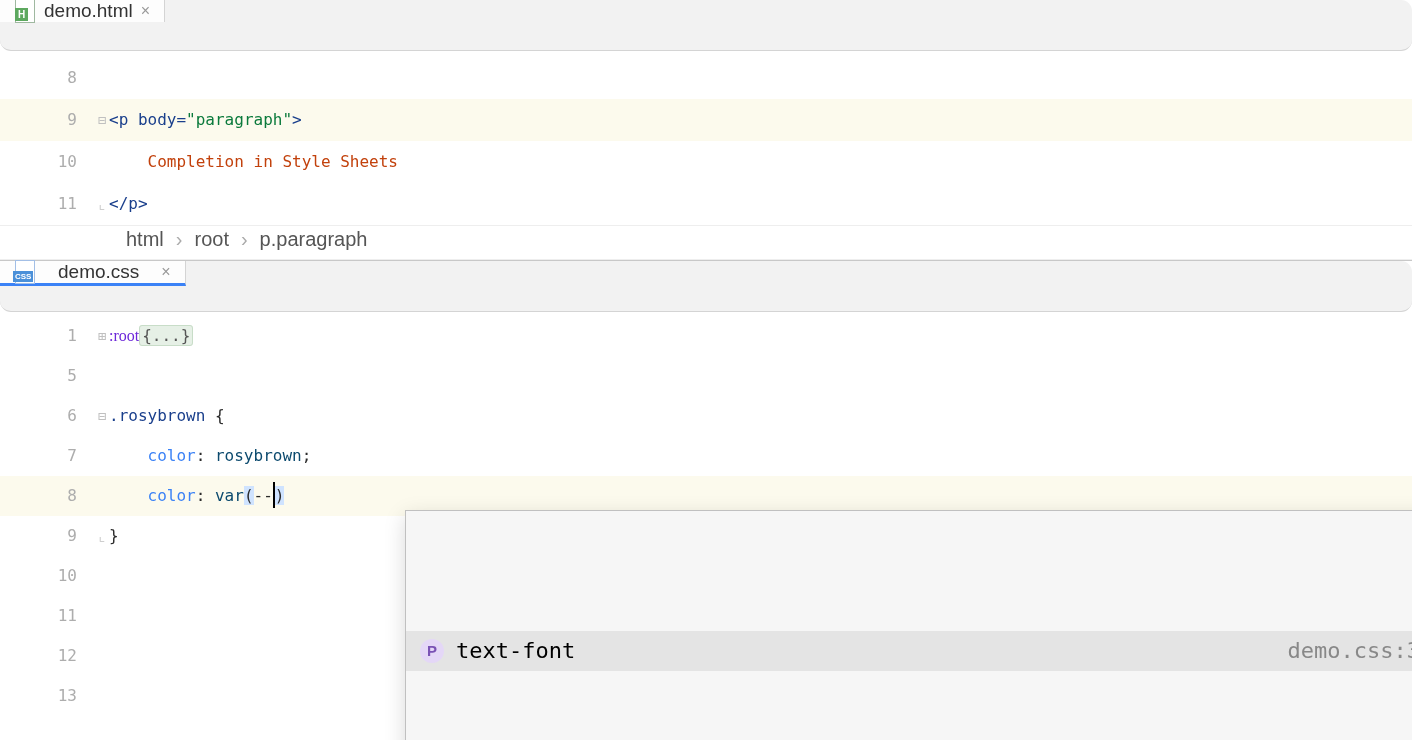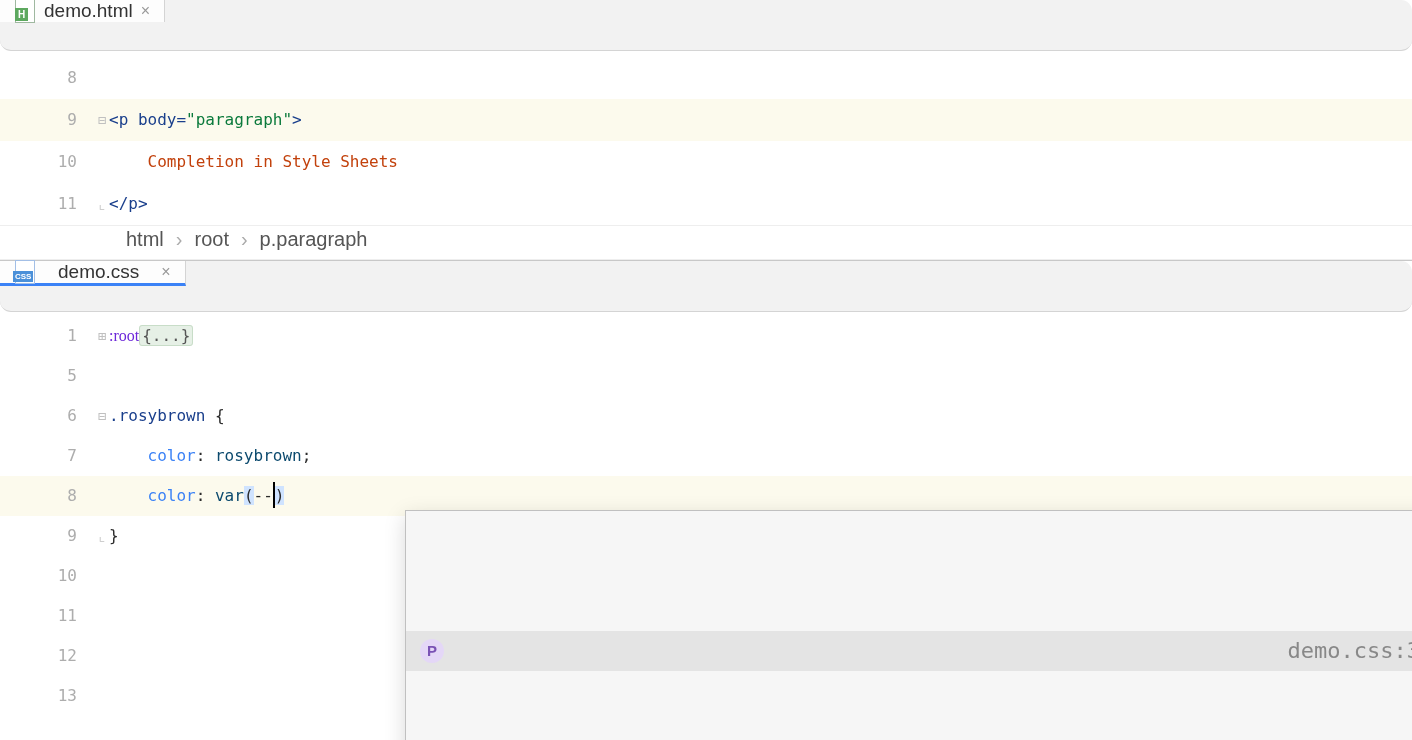--- a/index.html
+++ b/index.html
@@ -238,20 +238,21 @@
     <div class="line-wrap" style="position:relative;">
       <div class="ln">9</div>
       <div class="fold">⌞</div>
       <div class="code-area"><span class="t-punc">}</span>
         
         <div class="popup">
           
           <div class="popup-row sel">
             <div class="popup-left">
               <span class="p-badge">P</span>
+              <span>text-font</span>
             </div>
             <span class="popup-right">demo.css:3</span>
           </div>
           
           
           
           
         </div>
       </div>
     </div>

